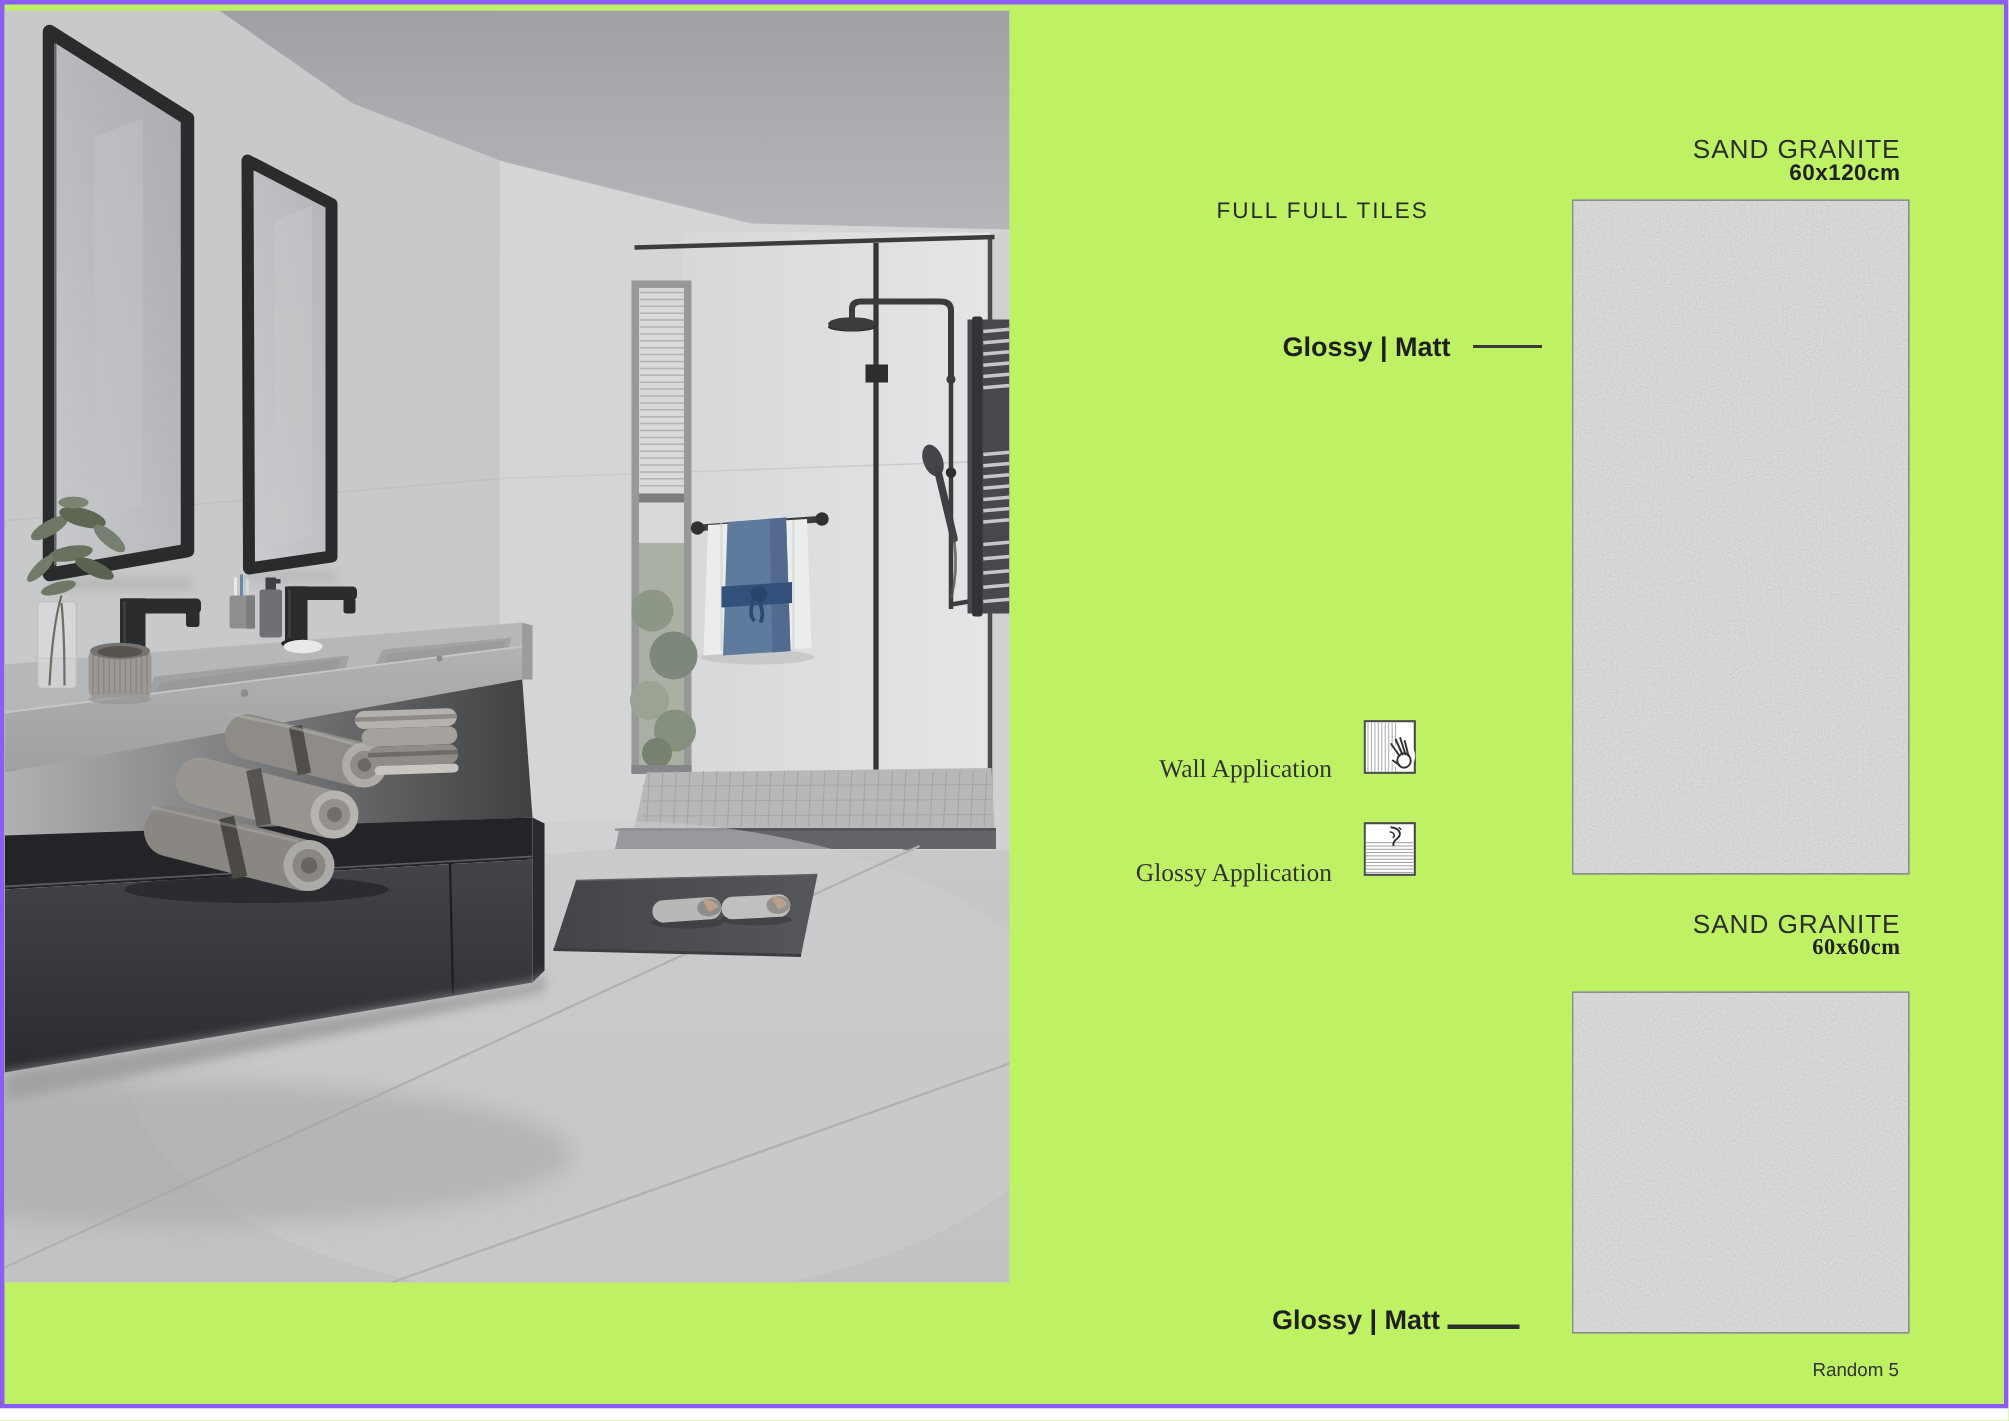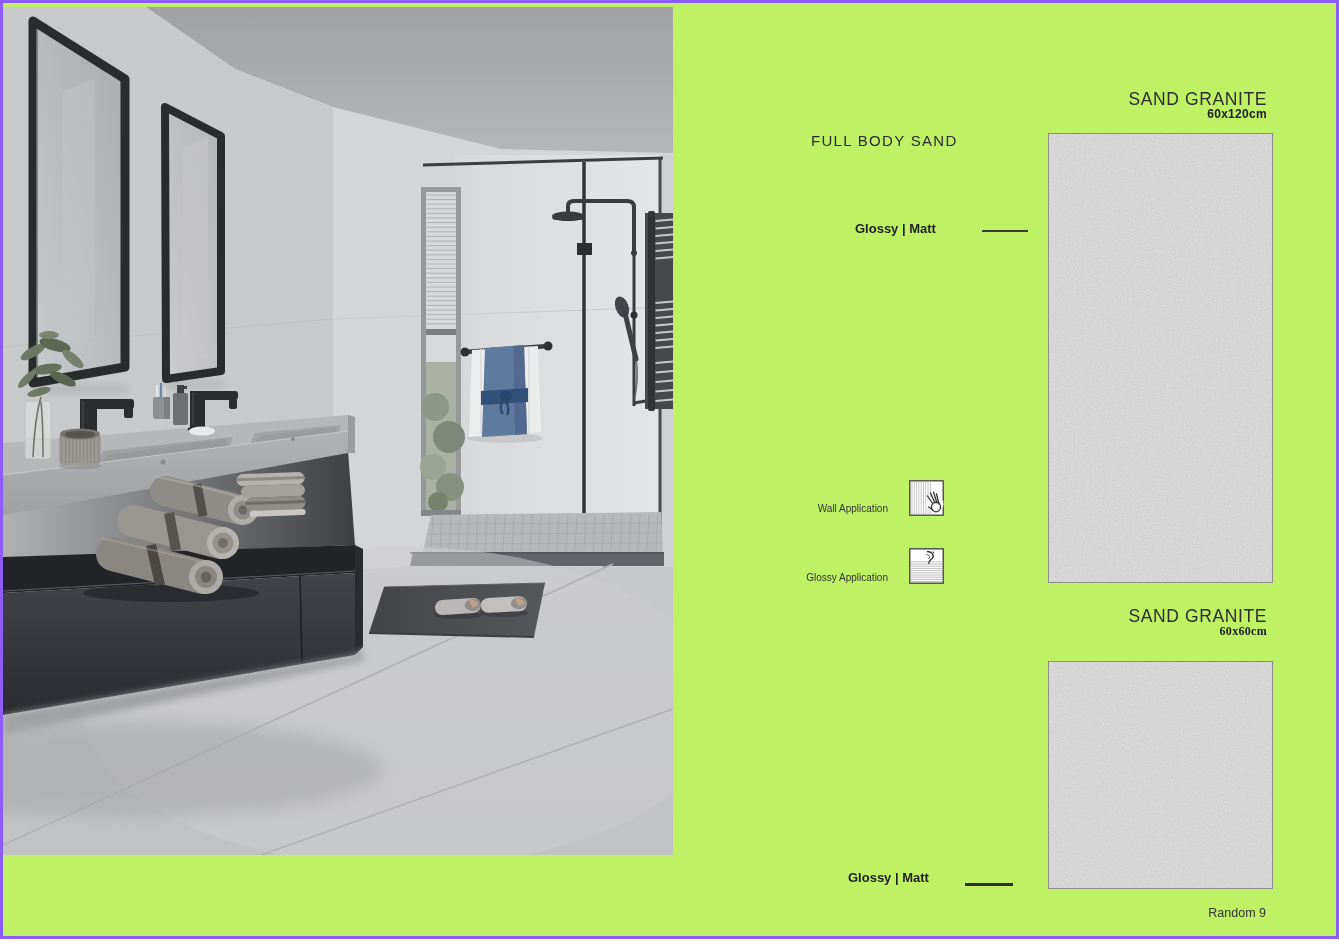--- a/index.html
+++ b/index.html
@@ -2,25 +2,25 @@
 <html><head>
 <meta charset="utf-8">
 <style>
   html,body{margin:0;padding:0;background:#ffffff;font-family:"Liberation Sans",sans-serif;}
   #canvas{position:relative;width:1339px;height:939px;background:#bef264;border:3px solid #8b5cf6;box-sizing:border-box;overflow:hidden;}
   .abs{position:absolute;}
   
   #photo{left:0;top:4px;width:670px;height:848px;}
   
   .product-name{font-size:17.5px;letter-spacing:.6px;color:#2d2d2d;text-align:right;white-space:nowrap;}
-  .product-size{font-size:12px;font-weight:bold;letter-spacing:.3px;color:#212121;text-align:center;white-space:nowrap;}
+  .product-size{font-size:15px;font-weight:bold;letter-spacing:.3px;color:#212121;text-align:center;white-space:nowrap;}
   .collection{font-size:15px;letter-spacing:1.3px;color:#2b2b2b;white-space:nowrap;}
-  .finish{font-size:13px;font-weight:bold;color:#1f1f1f;white-space:nowrap;text-align:center;}
+  .finish{font-size:18px;font-weight:bold;color:#1f1f1f;white-space:nowrap;text-align:center;}
   .rule{background:#3a3a3a;height:2px;}
-  .app-label{font-size:10px;color:#333;white-space:nowrap;}
+  .app-label{font-size:17px;color:#333;white-space:nowrap;font-family:Liberation Serif, serif;}
   .variant{font-size:12.5px;color:#333;white-space:nowrap;}
   .tile{border:1px solid #8d8d8d;box-sizing:border-box;background:#a9a9a9;}
   .tile svg{display:block;width:100%;height:100%;}
 </style>
 </head>
 <body>
 
 <div id="canvas">
 
   <svg id="photo" class="abs" viewBox="0 0 670 848" preserveAspectRatio="none">
@@ -371,21 +371,21 @@
           <line x1="94.99999999999996" y1="429" x2="94.99999999999996" y2="456" stroke="#8a8783" stroke-width="1"></line>
         </g>
       <ellipse cx="77" cy="427" rx="20" ry="5.5" fill="#757270"></ellipse>
       <ellipse cx="77" cy="427.5" rx="15" ry="3.8" fill="#57544f"></ellipse>
     </g>
   </svg>
 
   <div class="abs product-name" style="right:69px;top:86px;">SAND GRANITE</div>
   <div class="abs product-size" style="right:69px;top:104px;">60x120cm</div>
 
-  <div class="abs collection" style="left:808px;top:129px;">FULL BODY SAND</div>
+  <div class="abs collection" style="left:808px;top:129px;">FULL FULL TILES</div>
 
   <div class="abs finish" style="left:852px;top:218px;">Glossy | Matt</div>
   <div class="abs rule" style="left:979px;top:227px;width:46px;"></div>
 
   <div class="abs tile" style="left:1045px;top:130px;width:225px;height:450px;">
     <svg viewBox="0 0 223 448" preserveAspectRatio="none">
       <defs>
         <filter id="granite1" x="0" y="0" width="100%" height="100%">
           <feTurbulence type="fractalNoise" baseFrequency="0.9" numOctaves="2" seed="3" stitchTiles="stitch"></feTurbulence>
           <feColorMatrix type="matrix" values="0.33 0.33 0.33 0 0  0.33 0.33 0.33 0 0  0.33 0.33 0.33 0 0  0 0 0 0 1"></feColorMatrix>
@@ -463,14 +463,14 @@
             </feComponentTransfer>
         </filter>
       </defs>
       <rect width="223" height="226" filter="url(#granite2)"></rect>
     </svg>
   </div>
 
   <div class="abs finish" style="left:845px;top:867px;">Glossy | Matt</div>
   <div class="abs rule" style="left:962px;top:880px;width:48px;height:2.5px;background:#2f2f2f;"></div>
 
-  <div class="abs variant" style="right:70px;top:903px;">Random 9</div>
+  <div class="abs variant" style="right:70px;top:903px;">Random 5</div>
 </div>
 
 </body></html>

